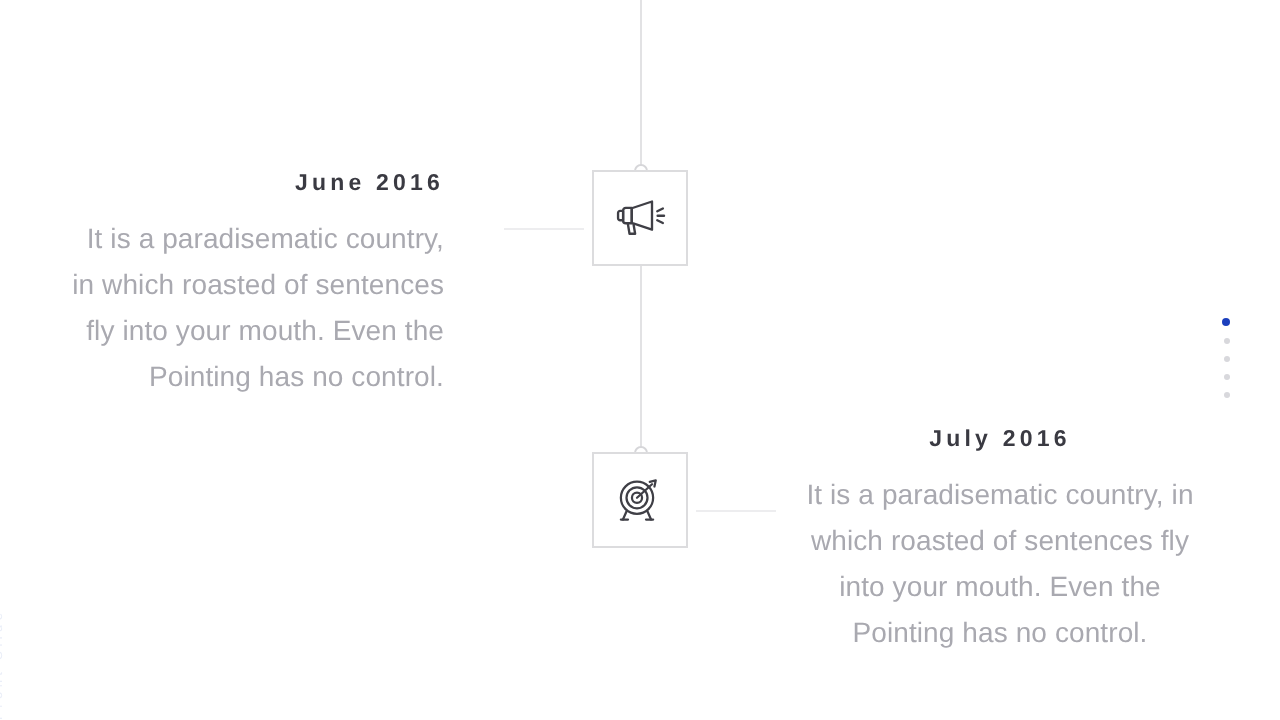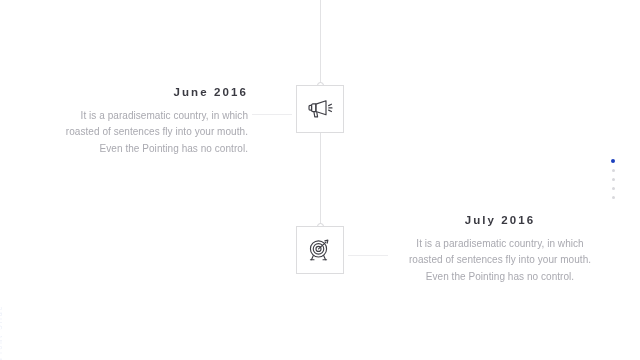--- a/index.html
+++ b/index.html
@@ -71,42 +71,42 @@
     background: #ededef;
   }
   .leader-june { left: 252px; top: 114px; width: 40px; }
   .leader-july { left: 348px; top: 255px; width: 40px; }
 
   
   .entry {
     position: absolute;
   }
   .entry-june {
-    left: 56px;
+    left: 30px;
     top: 86px;
     width: 192px;
     text-align: right;
   }
   .entry-july {
     left: 400px;
     top: 214px;
     width: 200px;
     text-align: center;
   }
   .entry-title {
     font-size: 11.5px;
     font-weight: bold;
     letter-spacing: 2.1px;
     color: #3a3a42;
     margin: 0 0 9px 0;
     line-height: 1.1;
     white-space: nowrap;
   }
   .entry-body {
-    font-size: 10px;
+    font-size: 14px;
     line-height: 1.65;
     color: #a9a9b0;
     margin: 0;
     letter-spacing: 0.05px;
   }
 
   
   .pager {
     position: absolute;
     left: 611px;

